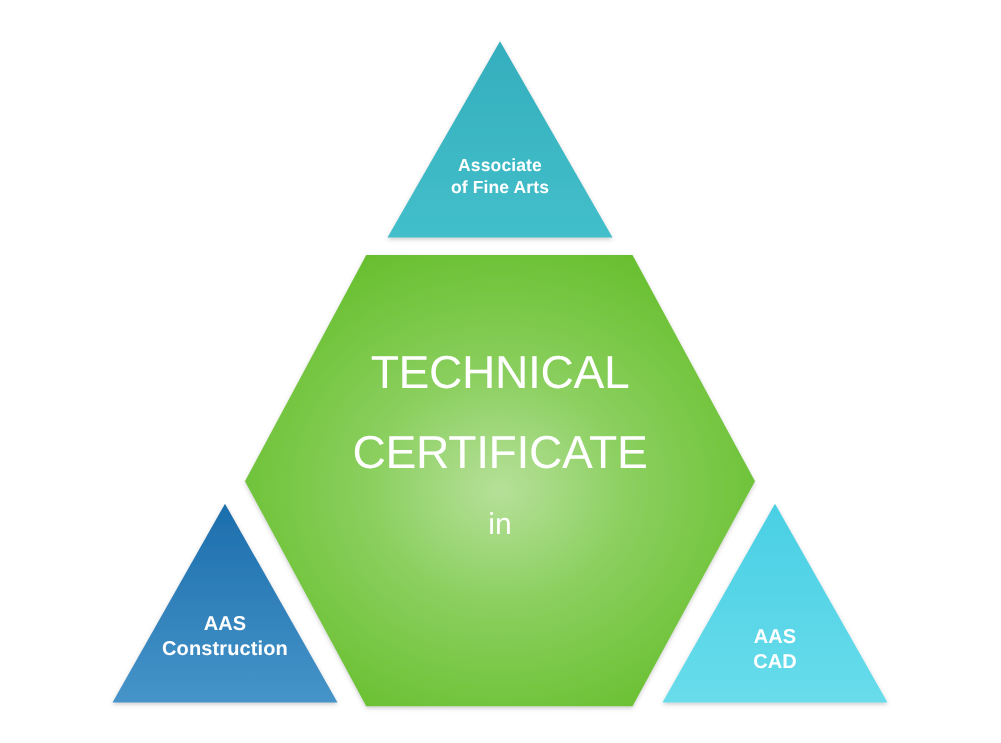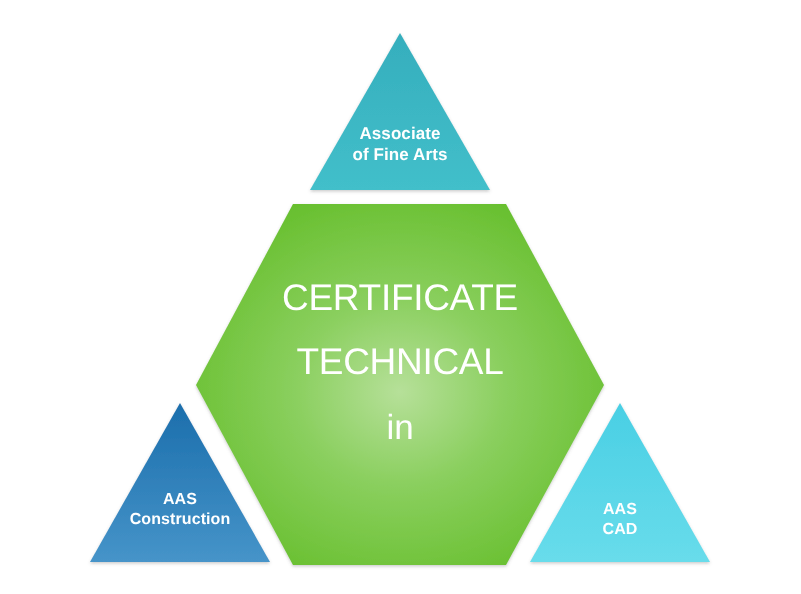--- a/index.html
+++ b/index.html
@@ -36,21 +36,21 @@
     line-height: 1.22;
     pointer-events: none;
     white-space: pre-line;
     text-rendering: geometricPrecision;
   }
   
   #label-top {
     left: 300px;
     top: 124px;
     width: 200px;
-    font-size: 17px;
+    font-size: 14px;
     letter-spacing: 0.1px;
   }
   
   #label-left {
     left: 90px;
     top: 490px;
     width: 180px;
     font-size: 16px;
     letter-spacing: 0.1px;
   }
@@ -74,21 +74,21 @@
     color: #ffffff;
     font-family: "Liberation Sans", sans-serif;
   }
   #label-center .big {
     font-size: 37px;
     line-height: 1.22;
     letter-spacing: -0.3px;
     font-weight: normal;
   }
   #label-center .small {
-    font-size: 35px;
+    font-size: 24px;
     line-height: 1.35;
     font-weight: normal;
   }
 </style>
 </head>
 <body>
 
 <div id="diagram-stage">
 
   <svg id="diagram-svg" viewBox="0 0 801 594" xmlns="http://www.w3.org/2000/svg">
@@ -127,18 +127,18 @@
   <div class="shape-label" id="label-top">Associate
 of Fine Arts</div>
 
   <div class="shape-label" id="label-left">AAS
 Construction</div>
 
   <div class="shape-label" id="label-right">AAS
 CAD</div>
 
   <div class="shape-label" id="label-center">
+    <span class="line big">TECHNICAL</span>
     <span class="line big">CERTIFICATE</span>
-    <span class="line big">TECHNICAL</span>
     <span class="line small">in</span>
   </div>
 
 </div>
 
 </body></html>

